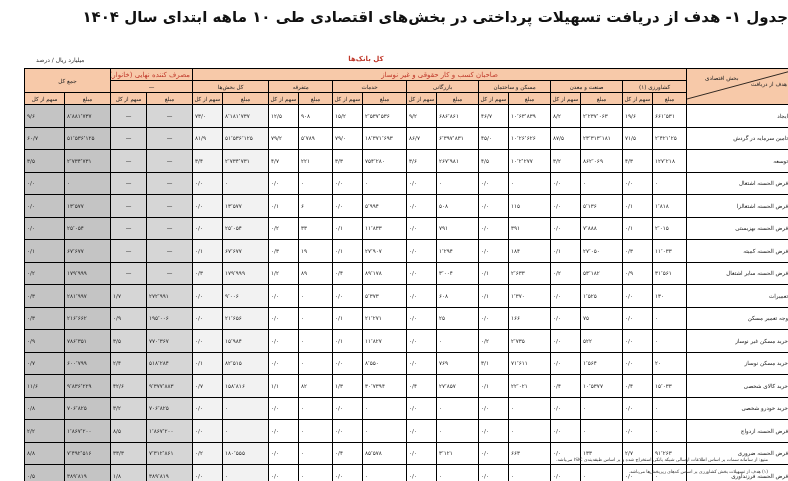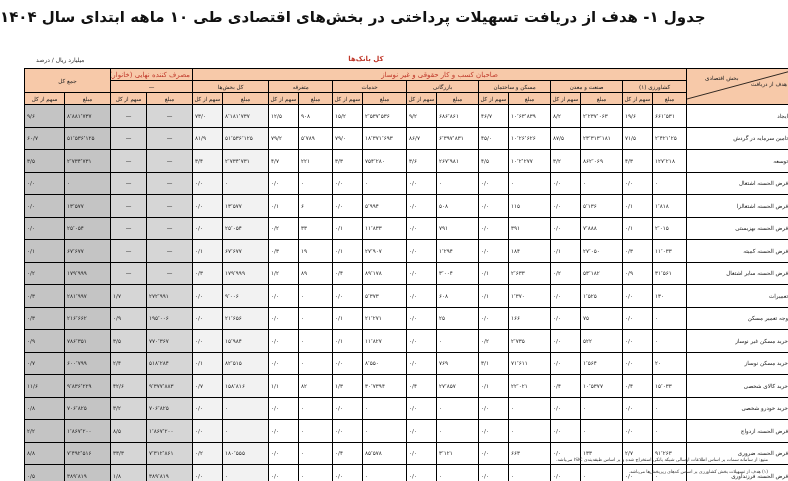--- a/index.html
+++ b/index.html
@@ -1,17 +1,17 @@
 <!DOCTYPE html>
 <html><head>
 <meta charset="utf-8">
 <style>
   html,body{margin:0;padding:0;background:#fff;}
   body{width:788px;height:481px;overflow:hidden;font-family:"DejaVu Sans",sans-serif;position:relative;}
-  .title{position:absolute;top:8px;left:0;width:788px;text-align:left;font-size:15px;font-weight:bold;color:#111;direction:rtl;}
+  .title{position:absolute;top:8px;left:0;width:788px;text-align:right;font-size:15px;font-weight:bold;color:#111;direction:rtl;}
   .unit{position:absolute;top:56px;left:36px;font-size:6px;color:#333;direction:rtl;}
   .bank{position:absolute;top:55px;left:0;width:732px;text-align:center;font-size:7px;color:#c0392b;font-weight:bold;direction:rtl;}
   table{position:absolute;top:68px;left:24px;width:746px;border-collapse:collapse;direction:rtl;table-layout:fixed;}
   td,th{border:0.8px solid #000;font-size:5.6px;height:11px;padding:0 2px;white-space:nowrap;overflow:hidden;}
   th{background:#f7c9a9;font-weight:normal;text-align:center;color:#222;}
   th.red{color:#c0392b;font-size:7px;}
   td{text-align:left;color:#222;}
   td.lbl{text-align:right;font-size:5.6px;}
   tr.data td{height:21.5px;}
   td.g1{background:#f2f2f2;}

